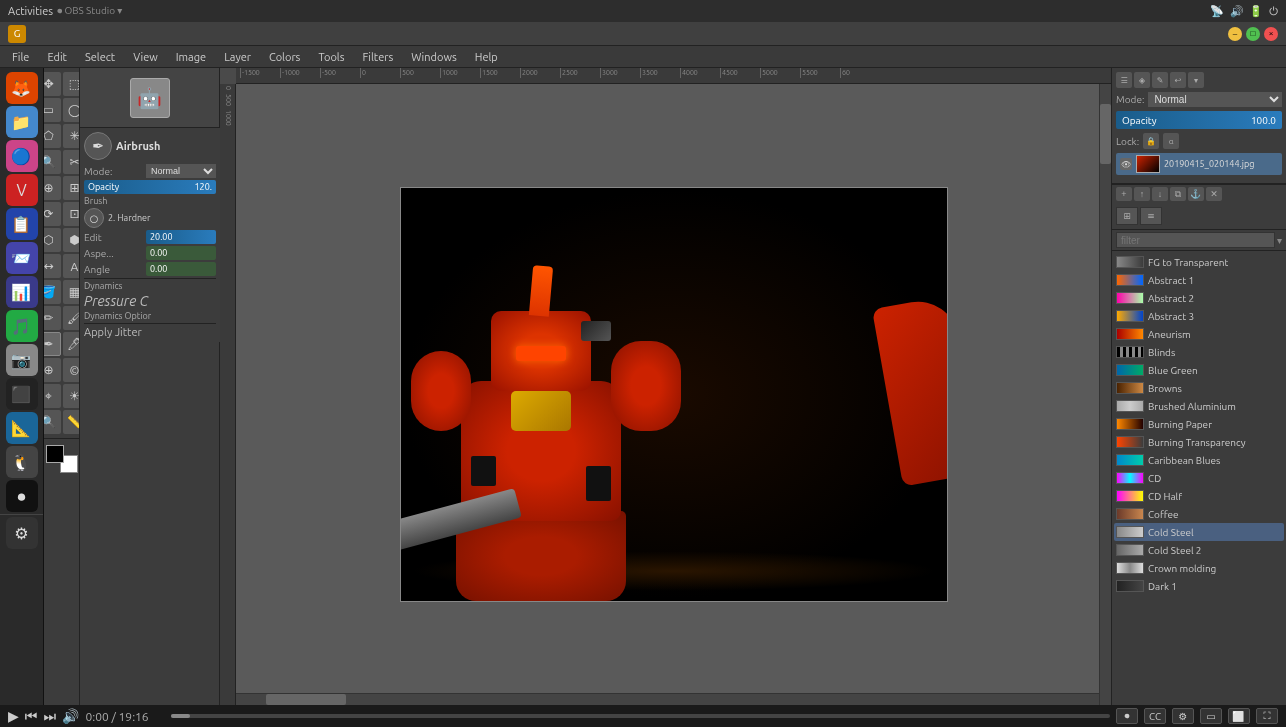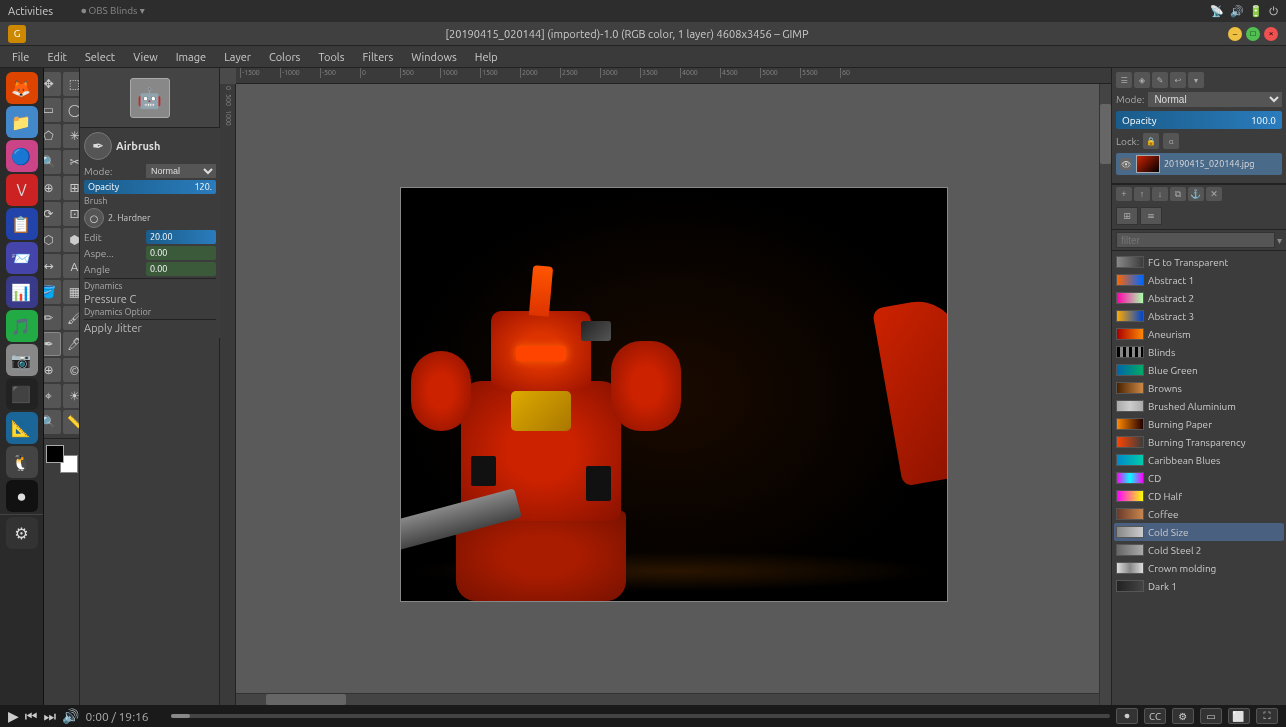--- a/index.html
+++ b/index.html
@@ -17,21 +17,21 @@
     .system-bar {
       height: 22px;
       background: #2d2d2d;
       display: flex;
       align-items: center;
       justify-content: space-between;
       padding: 0 8px;
       color: #ccc;
       font-size: 11px;
     }
-    .system-bar-left { display: flex; align-items: center; gap: 24px; }
+    .system-bar-left { display: flex; align-items: center; gap: 0; }
     .system-bar-center { flex: 1; text-align: center; }
     .system-bar-right { display: flex; align-items: center; gap: 6px; }
 
     
     .title-bar {
       height: 24px;
       background: #404040;
       display: flex;
       align-items: center;
       justify-content: space-between;
@@ -433,37 +433,36 @@
       font-size: 9px; cursor: pointer; border-radius: 2px;
     }
   </style>
 </head>
 <body>
 
 <div class="system-bar">
   <div class="system-bar-left">
     <span>Activities</span>
     <span class="obs-tag">
-      ⏺ <span>OBS Blinds</span> ▾
+      ⏺ <span>OBS Studio</span> ▾
     </span>
   </div>
   <div class="system-bar-right">
     <span>📡</span>
     <span>🔊</span>
     <span>🔋</span>
     <span>⏻</span>
   </div>
 </div>
 
 <div class="title-bar">
   <div style="display:flex;gap:4px;align-items:center;">
 
     <div style="width:18px;height:18px;background:#cc8800;border-radius:3px;display:flex;align-items:center;justify-content:center;font-size:10px;color:#fff;">G</div>
   </div>
-  <div class="title-bar-title">[20190415_020144] (imported)-1.0 (RGB color, 1 layer) 4608x3456 – GIMP</div>
   <div class="title-bar-controls">
     <button class="title-btn btn-min">–</button>
     <button class="title-btn btn-max">□</button>
     <button class="title-btn btn-cls">×</button>
   </div>
 </div>
 
 <div class="menu-bar">
   <div class="menu-item">File</div>
   <div class="menu-item">Edit</div>
@@ -605,21 +604,21 @@
         </div>
       </div>
       <div class="opt-row" style="margin-bottom:2px;">
         <span class="opt-label">Angle</span>
         <div class="opt-bar" style="width:70px;margin:0;background:#3a5a3a;">
           <span>0.00</span>
         </div>
       </div>
       <div class="divider"></div>
       <div style="font-size:9px;color:#aaa;margin:2px 0;">Dynamics</div>
-      <div style="font-size:11px;color:#bbb;margin-bottom:2px;">Pressure C</div>
+      <div style="font-size:14px;color:#bbb;margin-bottom:2px;font-style:italic;">Pressure C</div>
       <div style="font-size:9px;color:#aaa;margin-bottom:2px;">Dynamics Optior</div>
       <div class="divider"></div>
       <div style="font-size:11px;color:#bbb;">Apply Jitter</div>
     </div>
   </div>
 
   <div class="canvas-area">
 
     <div class="ruler-top">
       <div class="ruler-marks" style="margin-left:4px;">
@@ -794,21 +793,21 @@
         <div class="gradient-item">
           <div class="gradient-swatch" style="background:linear-gradient(to right,#ff00ff,#ffff00);"></div>
           <span class="gradient-label">CD Half</span>
         </div>
         <div class="gradient-item">
           <div class="gradient-swatch" style="background:linear-gradient(to right,#6b3a2a,#c8864e);"></div>
           <span class="gradient-label">Coffee</span>
         </div>
         <div class="gradient-item selected">
           <div class="gradient-swatch" style="background:linear-gradient(to right,#888888,#cccccc);"></div>
-          <span class="gradient-label">Cold Size</span>
+          <span class="gradient-label">Cold Steel</span>
         </div>
         <div class="gradient-item">
           <div class="gradient-swatch" style="background:linear-gradient(to right,#666666,#aaaaaa);"></div>
           <span class="gradient-label">Cold Steel 2</span>
         </div>
         <div class="gradient-item">
           <div class="gradient-swatch" style="background:linear-gradient(to right,#dddddd,#888888,#dddddd);"></div>
           <span class="gradient-label">Crown molding</span>
         </div>
         <div class="gradient-item">

